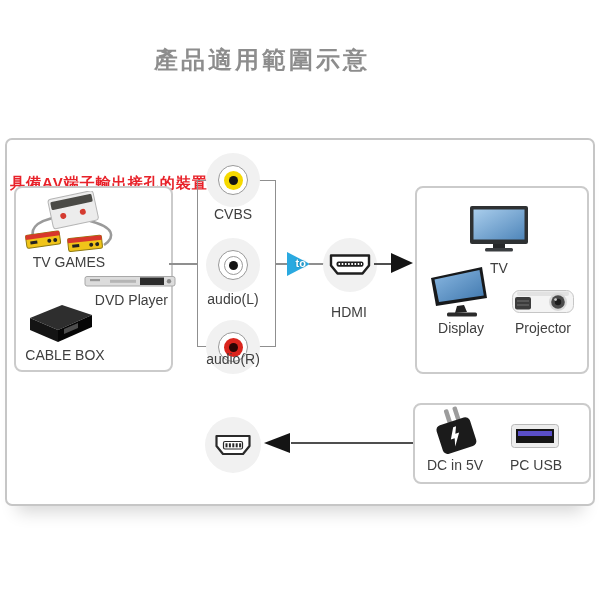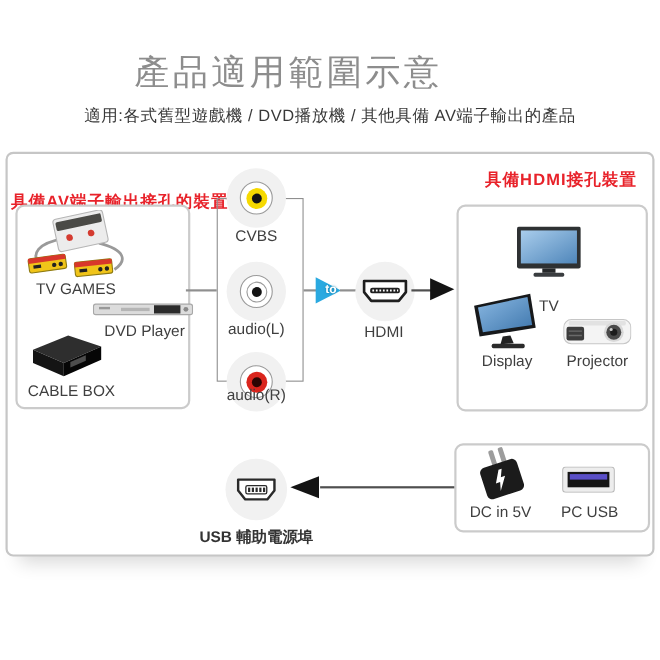--- a/index.html
+++ b/index.html
@@ -1,19 +1,19 @@
 <!DOCTYPE html>
 <html><head>
 <meta charset="utf-8">
 <style>
   html,body{margin:0;padding:0;background:#fff;}
   body{width:600px;height:600px;font-family:"Liberation Sans","DejaVu Sans",sans-serif;}
   .stage{position:relative;width:600px;height:600px;overflow:hidden;background:#fff;}
   .abs{position:absolute;}
-  .page-title{left:0;top:44px;width:524px;text-align:center;font-size:32px;color:#8d8d8d;letter-spacing:3px;font-weight:400;}
+  .page-title{left:0;top:44px;width:524px;text-align:center;font-size:24px;color:#8d8d8d;letter-spacing:3px;font-weight:700;}
   .page-subtitle{left:0;top:96px;width:600px;text-align:center;font-size:15px;color:#383838;letter-spacing:0.5px;font-weight:400;}
   .outer-frame{left:5px;top:138px;width:586px;height:364px;border:2px solid #c6c6c6;border-radius:7px;background:#fff;box-shadow:0 18px 16px -12px rgba(0,0,0,0.16);}
   .red-heading{font-size:15px;font-weight:bold;color:#e8222a;letter-spacing:1px;white-space:nowrap;}
   .h-left{left:10px;top:154px;margin-top:20px;}
   .h-right{left:430px;top:154px;width:160px;text-align:center;}
   .device-box{border:2px solid #cbcbcb;border-radius:8px;background:#fff;}
   .box-left{left:14px;top:186px;width:155px;height:182px;}
   .box-right{left:415px;top:186px;width:170px;height:184px;}
   .box-power{left:413px;top:403px;width:174px;height:77px;}
   .dev-label{font-size:14px;color:#3f3f3f;text-align:center;white-space:nowrap;}
@@ -36,21 +36,20 @@
   .tri-left-black{width:0;height:0;border-top:10px solid transparent;border-bottom:10px solid transparent;border-right:26px solid #141414;}
   .warning{font-size:13.5px;font-weight:bold;color:#e8222a;letter-spacing:1px;white-space:nowrap;}
   svg{display:block;}
 </style>
 </head>
 <body>
 
 <div class="stage">
 
   <div class="abs page-title">產品適用範圍示意</div>
-  <div class="abs page-subtitle">適用:各式舊型遊戲機 / DVD播放機 / 其他具備 AV端子輸出的產品</div>
 
   <div class="abs outer-frame"></div>
 
   <div class="abs red-heading h-left">具備AV端子輸出接孔的裝置</div>
   <div class="abs device-box box-left"></div>
 
   <div class="abs" style="left:24px;top:191px;width:96px;height:62px;">
     <svg width="96" height="62" viewBox="0 0 96 62">
       <path d="M34,26 C10,30 4,40 12,50" fill="none" stroke="#9a9a9a" stroke-width="2.5"></path>
       <path d="M66,30 C90,36 92,46 80,54" fill="none" stroke="#9a9a9a" stroke-width="2.5"></path>
@@ -134,43 +133,42 @@
   <div class="abs to-text" style="left:288px;top:257px;width:18px;text-align:right;">to</div>
   <div class="abs gline" style="left:309px;top:263px;width:16px;"></div>
 
   <div class="abs halo" style="left:323px;top:238px;">
     <svg width="42" height="24" viewBox="0 0 42 24">
       <path d="M2,2.5 H40 V12.5 L33.5,20.5 H8.5 L2,12.5 Z" fill="#fff" stroke="#1f1f1f" stroke-width="2.4" stroke-linejoin="round"></path>
       <rect x="7.5" y="8.5" width="27" height="5.2" rx="2" fill="#1f1f1f"></rect>
       <line x1="9.5" y1="11.1" x2="33" y2="11.1" stroke="#fff" stroke-width="2" stroke-dasharray="1.6 1.6"></line>
     </svg>
   </div>
-  <div class="abs dev-label" style="left:319px;top:293px;width:60px;">HDMI</div>
+  <div class="abs dev-label" style="left:319px;top:304px;width:60px;">HDMI</div>
 
   <div class="abs dline" style="left:374px;top:263px;width:18px;"></div>
   <div class="abs tri-right-black" style="left:391px;top:253px;"></div>
 
-  <div class="abs red-heading h-right">具備HDMI接孔裝置</div>
   <div class="abs device-box box-right"></div>
 
   <div class="abs" style="left:470px;top:206px;width:58px;height:48px;">
     <svg width="58" height="48" viewBox="0 0 58 48">
       <defs>
         <linearGradient id="tvg" x1="0" y1="0" x2="1" y2="1">
           <stop offset="0" stop-color="#a9cdec"></stop>
             <stop offset="1" stop-color="#4f86ba"></stop>
         </linearGradient>
       </defs>
       <rect x="0" y="0" width="58" height="38" rx="2" fill="#2e3133"></rect>
       <rect x="3.5" y="3.5" width="51" height="30" fill="url(#tvg)"></rect>
       <rect x="23" y="38" width="12" height="4" fill="#26282a"></rect>
       <rect x="15" y="42" width="28" height="3.5" rx="1.5" fill="#3a3d40"></rect>
     </svg>
   </div>
-  <div class="abs dev-label" style="left:470px;top:270px;width:58px;">TV</div>
+  <div class="abs dev-label" style="left:470px;top:260px;width:58px;">TV</div>
 
   <div class="abs" style="left:430px;top:266px;width:66px;height:52px;">
     <svg width="66" height="52" viewBox="0 0 66 52">
       <defs>
         <linearGradient id="dg" x1="0" y1="0" x2="1" y2="1">
           <stop offset="0" stop-color="#8ab8e2"></stop>
             <stop offset="1" stop-color="#3f77ad"></stop>
         </linearGradient>
       </defs>
       <polygon points="1,12 52,1 57,32 6,40" fill="#17191b"></polygon>
@@ -226,15 +224,14 @@
     <svg width="38" height="22" viewBox="0 0 38 22">
       <path d="M2.5,2 H35.5 V12 L29,20 H9 L2.5,12 Z" fill="#fff" stroke="#2a2a2a" stroke-width="2.2" stroke-linejoin="round"></path>
       <rect x="9.5" y="7.5" width="19" height="7.5" rx="1.5" fill="none" stroke="#2a2a2a" stroke-width="1.2"></rect>
       <rect x="11.5" y="9.3" width="2" height="4" fill="#2a2a2a"></rect>
       <rect x="14.9" y="9.3" width="2" height="4" fill="#2a2a2a"></rect>
       <rect x="18.3" y="9.3" width="2" height="4" fill="#2a2a2a"></rect>
       <rect x="21.7" y="9.3" width="2" height="4" fill="#2a2a2a"></rect>
       <rect x="25.1" y="9.3" width="2" height="4" fill="#2a2a2a"></rect>
     </svg>
   </div>
-  <div class="abs dev-label bold-label" style="left:158px;top:480px;width:150px;">USB 輔助電源埠</div>
 
 </div>
 
 </body></html>

